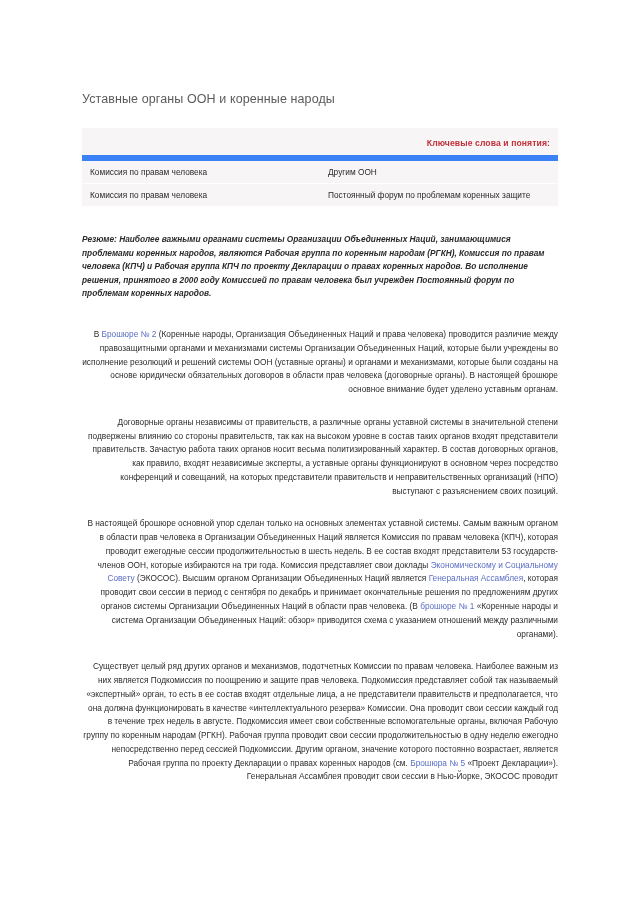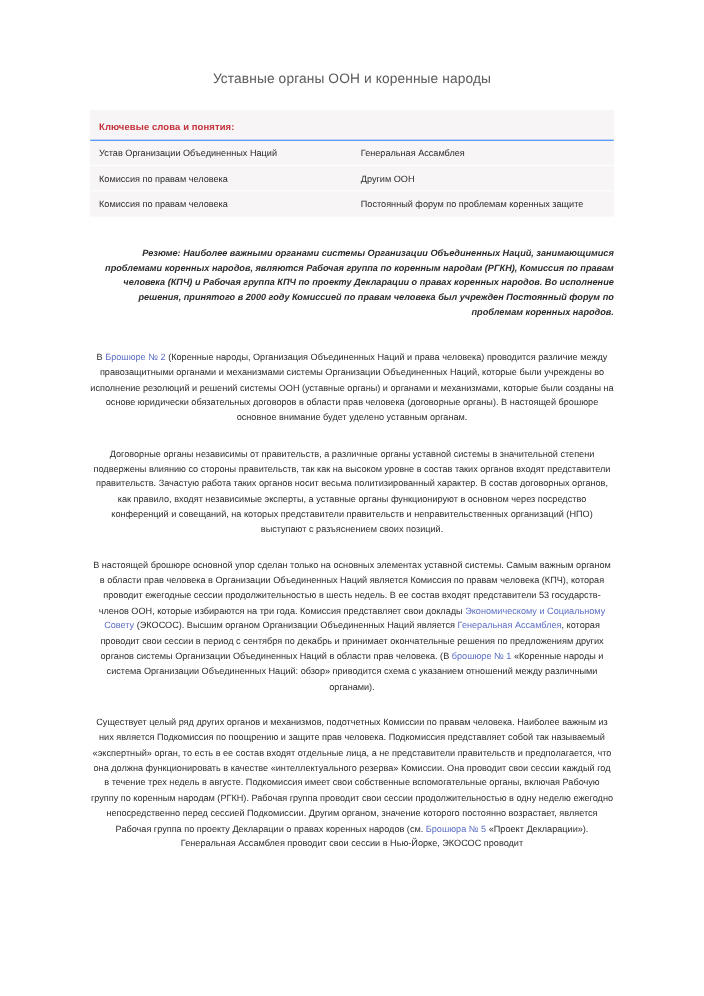--- a/index.html
+++ b/index.html
@@ -15,26 +15,25 @@
     overflow: hidden;
   }
   .page {
     width: 640px;
     height: 905px;
     position: relative;
     box-sizing: border-box;
     padding: 0 82px;
   }
   .doc-title {
-    text-align: center;
     font-size: 12.5px;
     font-weight: 400;
     color: #5b5b5b;
     margin: 0;
-    padding-top: 64px;
+    padding-top: 92px;
     letter-spacing: 0.1px;
   }
   .doc-subtitle {
     font-size: 11.5px;
     font-weight: bold;
     color: #4a5463;
     margin: 0;
     padding-top: 27px;
     letter-spacing: 0.2px;
   }
@@ -49,74 +48,71 @@
     padding: 5px 8px 5px 8px;
     font-size: 8.3px;
     line-height: 1.45;
     color: #2b2b2b;
     vertical-align: middle;
     border-bottom: 1px solid #ffffff;
   }
   .keyterms tr.kt-head td {
     padding-top: 9px;
     padding-bottom: 6px;
-    border-bottom: 1px solid #3b82f6;
+    border-bottom: 6px solid #3b82f6;
+    text-align: right;
   }
   .kt-header-text {
     color: #c4303a;
     font-weight: bold;
     font-size: 8.6px;
     letter-spacing: 0.1px;
   }
   .keyterms td.col-left { width: 228px; }
   .keyterms td.col-right { width: 248px; }
   .kt-tall td { padding-top: 11px; padding-bottom: 11px; }
 
   .summary {
     margin-top: 26px;
     font-size: 8.3px;
     line-height: 1.62;
     font-style: italic;
     font-weight: bold;
     color: #2b2b2b;
-    text-align: right;
+    text-align: left;
   }
   .summary .lead { font-style: italic; font-weight: bold; }
 
   p.body {
     margin: 0;
     padding-top: 19px;
     font-size: 8.3px;
     line-height: 1.66;
     color: #2b2b2b;
-    text-align: center;
+    text-align: right;
   }
   a.ref {
     color: #5b6ec4;
     text-decoration: none;
   }
 </style>
 </head>
 <body>
 
 <div class="page">
 
   <h1 class="doc-title">Уставные органы ООН и коренные народы</h1>
 
 
   <table class="keyterms">
     <tbody>
       <tr class="kt-head">
         <td class="col-left" colspan="2">
           <span class="kt-header-text">Ключевые слова и понятия:</span>
         </td>
-      </tr>
-      <tr>
-        <td class="col-left">Устав Организации Объединенных Наций</td>
-        <td class="col-right">Генеральная Ассамблея</td>
       </tr>
       <tr>
         <td class="col-left">Комиссия по правам человека</td>
         <td class="col-right">Другим ООН</td>
       </tr>
       <tr>
         <td class="col-left">Комиссия по правам человека</td>
         <td class="col-right">Постоянный форум по проблемам коренных защите</td>
       </tr>
     </tbody>

